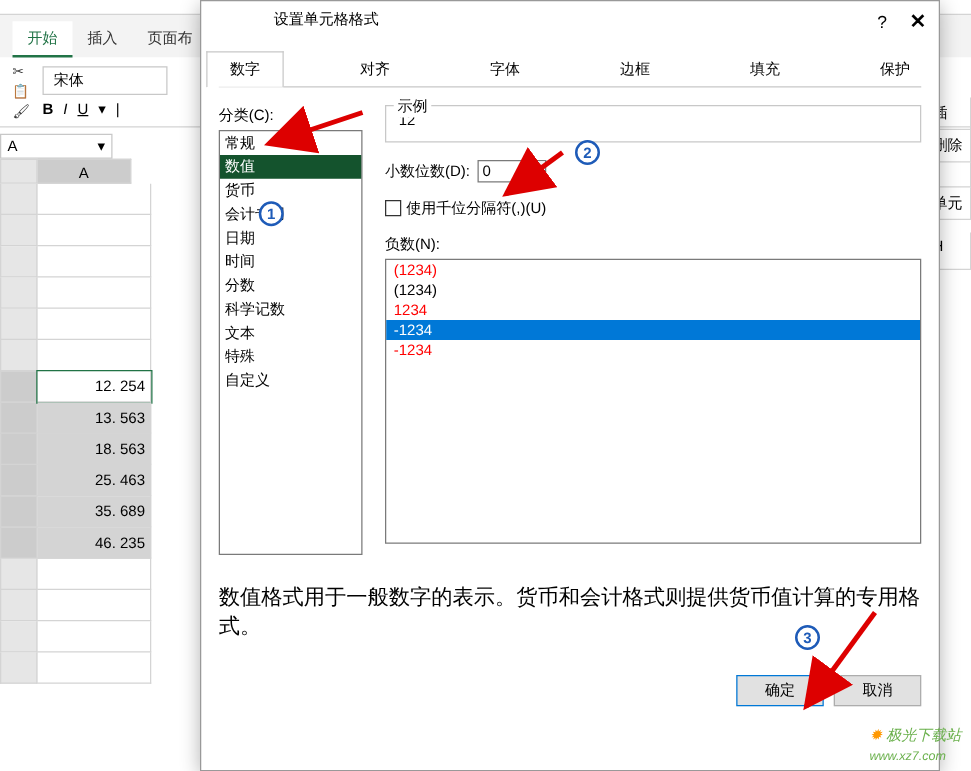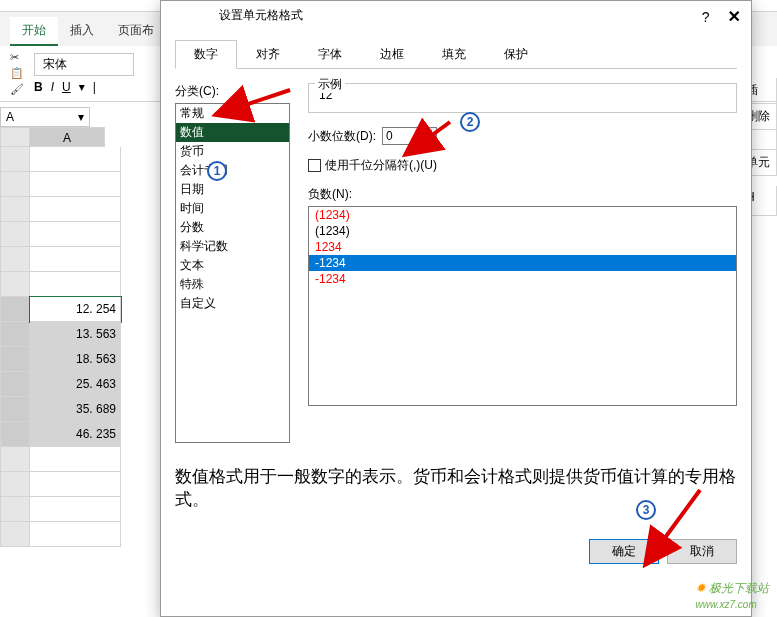--- a/index.html
+++ b/index.html
@@ -30,42 +30,42 @@
 .cell-row { display: flex; }
 .cell { width: 91px; height: 25px; border: 1px solid #d4d4d4; border-top: none; border-left: none; text-align: right; font-size: 12px; padding-right: 4px; line-height: 25px; }
 .cell.sel { background: #d4d4d4; }
 .cell.first-sel { background: #fff; outline: 1px solid #217346; }
 
 
 .dialog { position: absolute; left: 160px; top: 0; width: 592px; height: 617px; background: #fff; border: 1px solid #999; box-shadow: 0 4px 15px rgba(0,0,0,0.3); }
 .dlg-title { display: flex; justify-content: space-between; padding: 6px 10px; font-size: 12px; margin-left: 48px; }
 .dlg-title-right { display: flex; gap: 18px; font-size: 14px; align-items: center; }
 .dlg-close { font-size: 16px; font-weight: bold; cursor: pointer; }
-.dlg-tabs { display: flex; margin: 8px 14px 0; }
+.dlg-tabs { display: flex; margin: 8px 4px 0; justify-content: space-between; }
 .dlg-tab { padding: 5px 18px; font-size: 12px; border: 1px solid transparent; cursor: pointer; }
 .dlg-tab.active { border: 1px solid #c8c8c8; border-bottom: 1px solid #fff; position: relative; z-index: 2; }
 .dlg-sep { border-top: 1px solid #c8c8c8; margin: -1px 14px 0; }
 .dlg-body { padding: 14px; display: flex; gap: 18px; }
 .category-area { width: 115px; }
 .label { font-size: 12px; margin-bottom: 3px; }
 .cat-list { border: 1px solid #7a7a7a; height: 340px; font-size: 12px; }
 .cat-item { padding: 1px 4px; cursor: pointer; }
 .cat-item.selected { background: #14532d; color: #fff; }
 .right-area { flex: 1; }
 .sample-box { border: 1px solid #c8c8c8; font-size: 12px; padding: 4px 10px 10px; position: relative; margin-bottom: 14px; }
 .sample-label { position: absolute; top: -8px; left: 6px; background: #fff; padding: 0 3px; font-size: 12px; }
 .field-row { display: flex; align-items: center; gap: 6px; margin-bottom: 12px; font-size: 12px; }
 .spinner { display: flex; }
 .spinner input { width: 40px; border: 1px solid #7a7a7a; padding: 1px 3px; font-size: 12px; text-align: left; }
 .spinner-btns { display: flex; flex-direction: column; border: 1px solid #7a7a7a; border-left: none; }
 .spinner-btns div { width: 14px; height: 8px; font-size: 6px; text-align: center; line-height: 8px; background: #f0f0f0; border-bottom: 1px solid #7a7a7a; cursor: pointer; }
 .spinner-btns div:last-child { border-bottom: none; }
 .checkbox-row { font-size: 12px; display: flex; gap: 4px; align-items: center; margin-bottom: 12px; }
 .checkbox { width: 13px; height: 13px; border: 1px solid #333; }
-.neg-list { border: 1px solid #7a7a7a; height: 200px; font-size: 12px; }
+.neg-list { border: 1px solid #7a7a7a; height: 228px; font-size: 12px; }
 .neg-item { padding: 1px 6px; cursor: pointer; }
 .neg-item.red { color: #ff0000; }
 .neg-item.selected { background: #0078d7; color: #fff; }
 .desc { font-size: 17px; padding: 8px 14px; }
 .dlg-buttons { display: flex; justify-content: flex-end; gap: 8px; padding: 20px 14px 10px; margin-left: 48px; }
 .btn { border: 1px solid #adadad; background: #e1e1e1; padding: 3px 22px; font-size: 12px; cursor: pointer; }
 .btn.primary { border: 1px solid #0078d7; }
 
 
 .right-panel { position: absolute; right: 0; top: 78px; font-size: 12px; }

